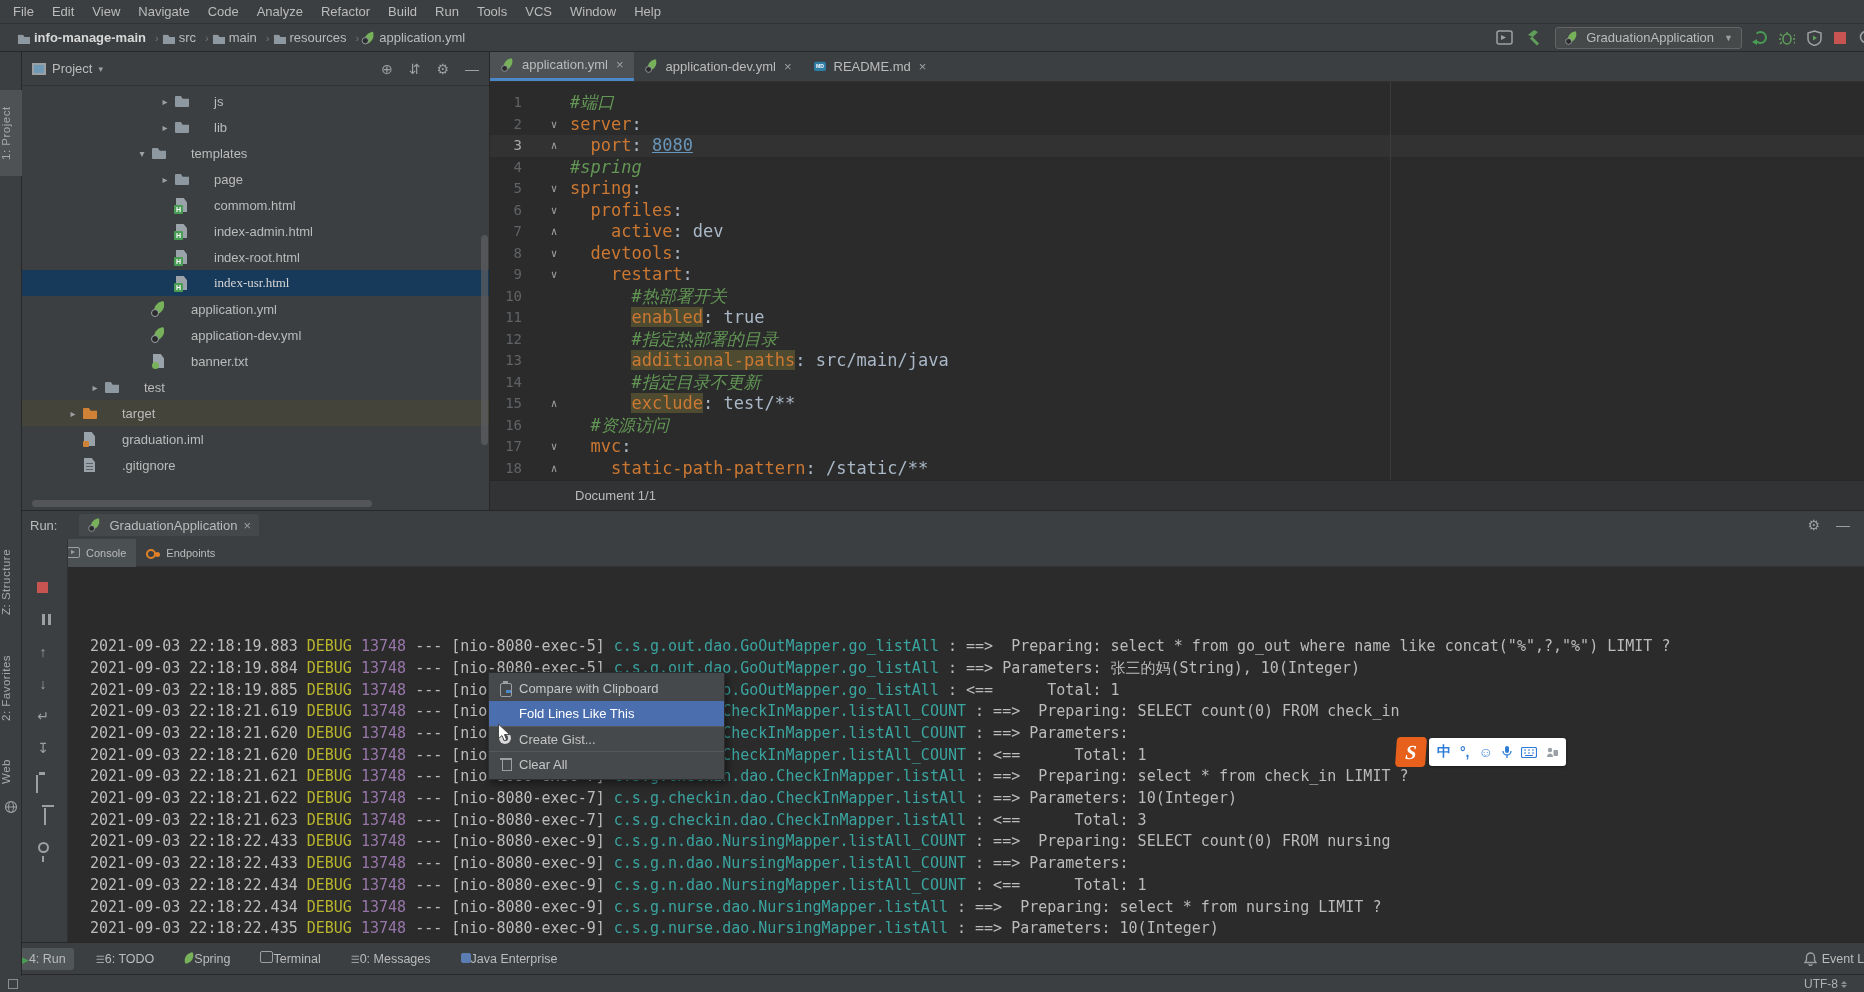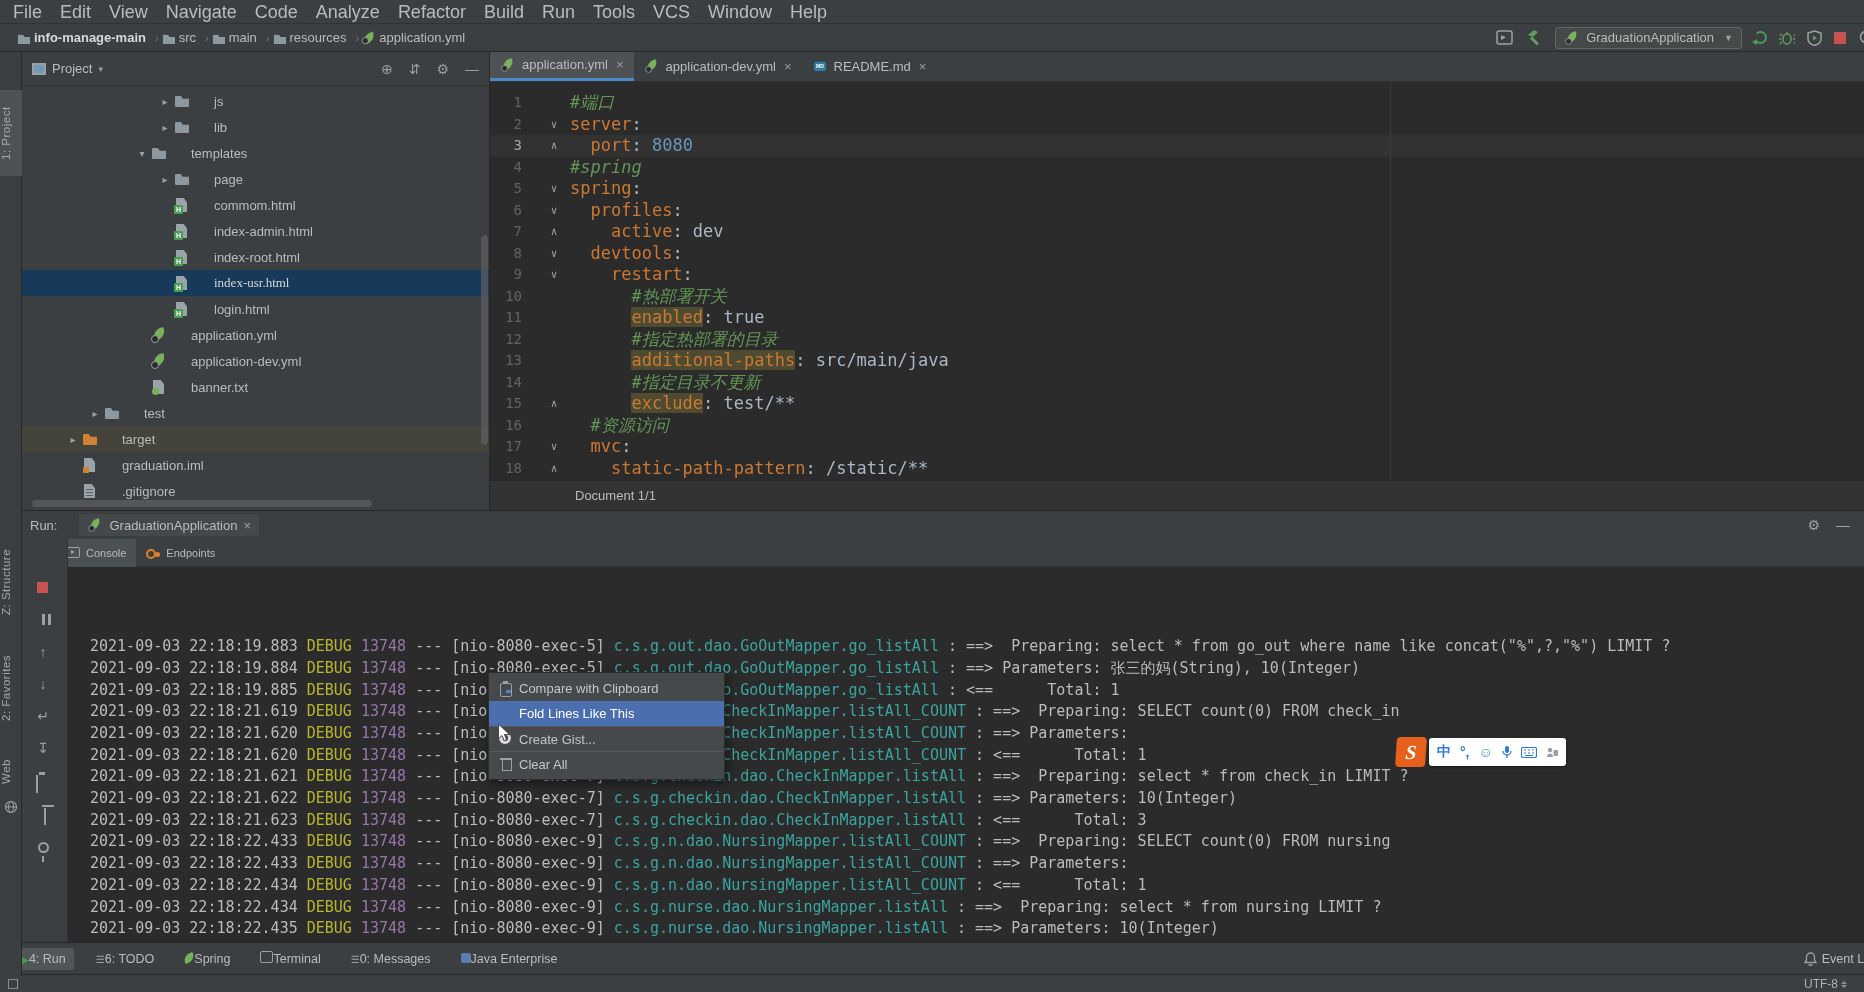--- a/index.html
+++ b/index.html
@@ -3,21 +3,21 @@
 <meta charset="utf-8">
 <style>
   * { margin:0; padding:0; box-sizing:border-box; }
   html,body { background:#2b2b2b; }
   #app { position:relative; width:1864px; height:992px; background:#2b2b2b; overflow:hidden;
          font-family:"Liberation Sans",sans-serif; color:#bbbbbb; }
 
   
   .menubar { position:absolute; left:0; top:0; width:1864px; height:24px; background:#3c3f41;
              display:flex; align-items:center; padding-left:4px; border-bottom:1px solid #323232; z-index:5; }
-  .menubar .mitem { padding:0 9px; font-size:18px; color:#bbbbbb; line-height:24px; cursor:default; }
+  .menubar .mitem { padding:0 9px; font-size:13px; color:#bbbbbb; line-height:24px; cursor:default; }
 
   
   .toolbar { position:absolute; left:0; top:24px; width:1864px; height:28px; background:#3c3f41;
              border-bottom:1px solid #282828; display:flex; align-items:center; overflow:hidden; z-index:5; }
   .crumbs { display:flex; align-items:center; padding-left:16px; font-size:13px; }
   .crumb { display:flex; align-items:center; gap:4px; margin-right:2px; }
   .crumb .sep { color:#777; margin-left:5px; font-size:11px; }
   .crumb:last-child .sep { display:none; }
   .crumb .lbl.bold { font-weight:bold; color:#d8d8d8; }
   .toolbar-right { margin-left:auto; display:flex; align-items:center; gap:12px; margin-right:-12px; }
@@ -82,21 +82,21 @@
   .etab.active { background:#4e5254; border-bottom:3px solid #4a88c7; padding-bottom:0; }
   .etab .x { color:#9da0a2; font-size:13px; margin-left:2px; }
   .code-area { position:absolute; left:0; top:30px; width:1374px; height:398px; padding-top:10px;
                font-family:"DejaVu Sans Mono",monospace; font-size:17px; overflow:hidden; }
   .code-line { height:21.5px; line-height:21.5px; white-space:pre; display:flex; }
   .code-line.cur { background:#323232; }
   .ln { display:inline-block; width:32px; text-align:right; color:#606366; font-size:14px; flex:none; }
   .code-line.cur .ln { color:#a8a8a8; }
   .fold { display:inline-block; width:16px; margin-left:24px; color:#9da0a3; font-size:11px; text-align:center; flex:none; }
   .code-text { margin-left:8px; white-space:pre; }
-  .cmt { color:#629755; font-style:italic; } .key { color:#cc7832; } .num { color:#6897bb; }
+  .cmt { color:#629755; font-style:italic; } .key { color:#cc7832; } .num { color:#6897bb;text-decoration:underline; }
   .val { color:#a9b7c6; } .txt { color:#a9b7c6; } .hl { background:#4e4b31; }
   .margin-line { position:absolute; left:900px; top:30px; width:1px; height:398px; background:#3a3c3e; }
   .docbar { position:absolute; left:0; top:428px; width:1374px; height:30px; background:#313335;
             border-top:1px solid #282828; font-size:13px; color:#bbb; display:flex; align-items:center; padding-left:85px; }
 
   
   .runpanel { position:absolute; left:0; top:510px; width:1864px; height:432px; background:#2b2b2b; border-top:1px solid #282828; }
   .run-header { height:28px; background:#3c3f41; display:flex; align-items:center; font-size:13px; }
   .run-header .rlabel { margin-left:30px; color:#bbb; }
   .run-tab { display:flex; align-items:center; gap:6px; margin-left:22px; padding:3px 8px; background:#45484a; border-radius:3px 3px 0 0; }
@@ -324,25 +324,20 @@
           <span class="ti icon-html"></span>
           <span class="tree-label">index-root.html</span>
         </div>
 
         <div class="tree-row sel" data-depth="5">
           <span class="arr"></span>
           <span class="ti icon-html"></span>
           <span class="tree-label">index-usr.html</span>
         </div>
 
-        <div class="tree-row" data-depth="5">
-          <span class="arr"></span>
-          <span class="ti icon-html"></span>
-          <span class="tree-label">login.html</span>
-        </div>
 
         <div class="tree-row" data-depth="4">
           <span class="arr"></span>
           <span class="ti icon-yml"></span>
           <span class="tree-label">application.yml</span>
         </div>
 
         <div class="tree-row" data-depth="4">
           <span class="arr"></span>
           <span class="ti icon-yml"></span>

